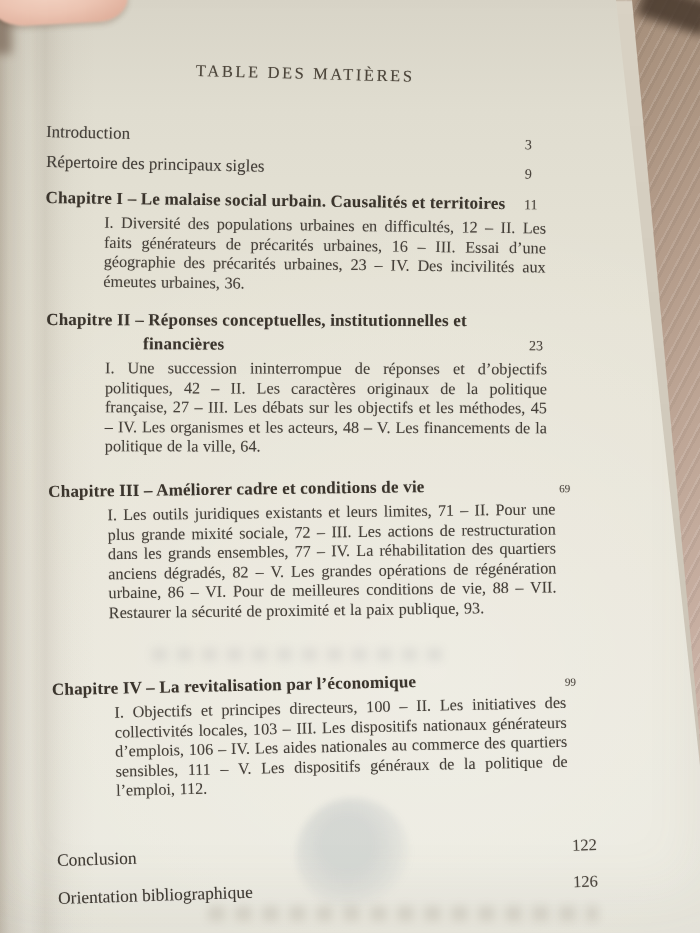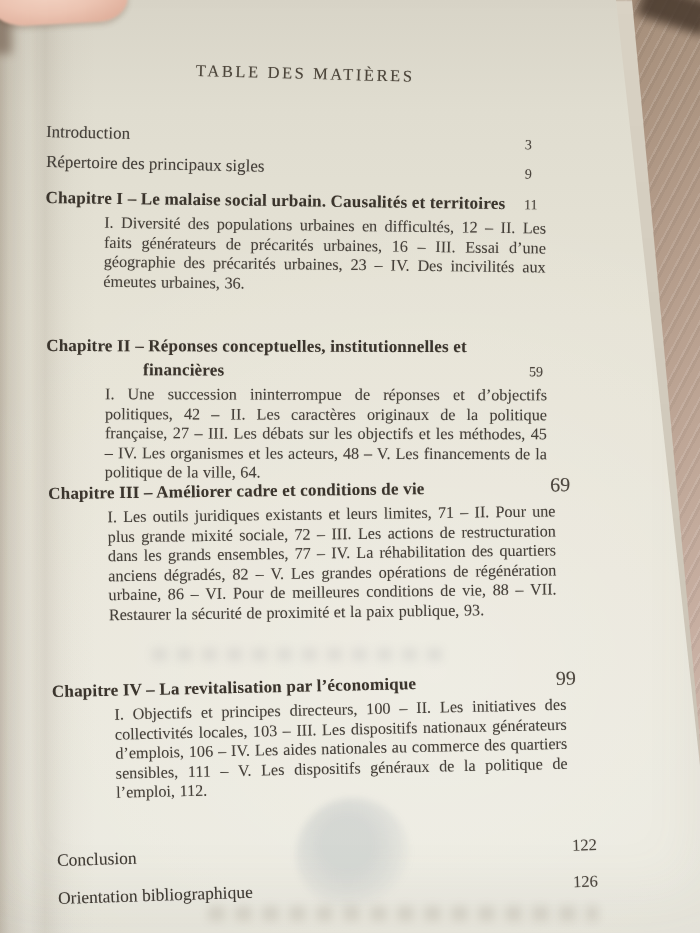--- a/index.html
+++ b/index.html
@@ -72,21 +72,21 @@
   }
   
   .text-root{
     position:absolute;inset:0;color:#45403a;
     filter:blur(0.3px);
     text-shadow:0 0 1px rgba(69,64,58,0.30);
   }
   .abs{position:absolute;transform-origin:0 50%;}
   .row{display:flex;justify-content:space-between;align-items:flex-end;}
   .num{font-size:14px;color:#4c463e;white-space:nowrap;}
-  .num-md{font-size:20px;}
+  .num-md{font-size:11px;}
   .num-lg{font-size:16.5px;}
 
   #title{left:196px;top:61px;font-size:16.5px;letter-spacing:2.6px;color:#4b4439;transform:rotate(1.5deg);white-space:nowrap;}
 
   #row-intro{left:46px;top:122px;width:486px;transform:rotate(1.35deg);font-size:17px;}
   #row-rep  {left:46px;top:152px;width:486px;transform:rotate(1.25deg);font-size:17px;}
 
   .chapter-head{display:flex;justify-content:space-between;align-items:flex-end;}
   .chapter-title{
     font-weight:bold;font-size:17px;line-height:24px;color:#3b352d;
@@ -94,21 +94,21 @@
   }
   .chapter-head .num{padding-bottom:3px;}
   .sections{
     margin:3px 0 0 59px;width:442px;
     font-size:16.2px;line-height:19.5px;text-align:justify;
     color:#46413a;word-spacing:0.5px;
   }
 
   #ch1{left:45px;top:186px;width:492px;transform:rotate(0.75deg);}
   #ch1 .chapter-title{width:445px;}
-  #ch2{left:46px;top:334px;width:497px;transform:rotate(0.15deg);}
+  #ch2{left:46px;top:308px;width:497px;transform:rotate(0.15deg);}
   #ch2 .chapter-title{width:462px;}
   #ch3{left:49px;top:480px;width:522px;transform:rotate(-0.75deg);}
   #ch3 .chapter-title{white-space:nowrap;}
   #ch3 .sections{width:448px;}
   #ch4{left:53px;top:678px;width:524px;transform:rotate(-1.25deg);}
   #ch4 .chapter-title{white-space:nowrap;}
   #ch4 .sections{width:452px;margin-left:62px;}
 
   #row-conc  {left:57px;top:850px;width:540px;transform:rotate(-1.7deg);font-size:17.5px;color:#3f3a33;}
   #row-orient{left:58px;top:888px;width:540px;transform:rotate(-1.85deg);font-size:17.5px;color:#3f3a33;}
@@ -143,21 +143,21 @@
       <div class="chapter-head">
         <div class="chapter-title">Chapitre I – Le malaise social urbain. Causalités et territoires</div>
         <span class="num">11</span>
       </div>
       <div class="sections">I. Diversité des populations urbaines en difficultés, 12 – II. Les faits générateurs de précarités urbaines, 16 – III. Essai d’une géographie des précarités urbaines, 23 – IV. Des incivilités aux émeutes urbaines, 36.</div>
     </div>
 
     <div class="abs" id="ch2">
       <div class="chapter-head">
         <div class="chapter-title">Chapitre II – Réponses conceptuelles, institutionnelles et financières</div>
-        <span class="num">59</span>
+        <span class="num">23</span>
       </div>
       <div class="sections">I. Une succession ininterrompue de réponses et d’objectifs politiques, 42 – II. Les caractères originaux de la politique française, 27 – III. Les débats sur les objectifs et les méthodes, 45 – IV. Les organismes et les acteurs, 48 – V. Les financements de la politique de la ville, 64.</div>
     </div>
 
     <div class="abs" id="ch3">
       <div class="chapter-head">
         <div class="chapter-title">Chapitre III – Améliorer cadre et conditions de vie</div>
         <span class="num num-md">69</span>
       </div>
       <div class="sections">I. Les outils juridiques existants et leurs limites, 71 – II. Pour une plus grande mixité sociale, 72 – III. Les actions de restructuration dans les grands ensembles, 77 – IV. La réhabilitation des quartiers anciens dégradés, 82 – V. Les grandes opérations de régénération urbaine, 86 – VI. Pour de meilleures conditions de vie, 88 – VII. Restaurer la sécurité de proximité et la paix publique, 93.</div>

